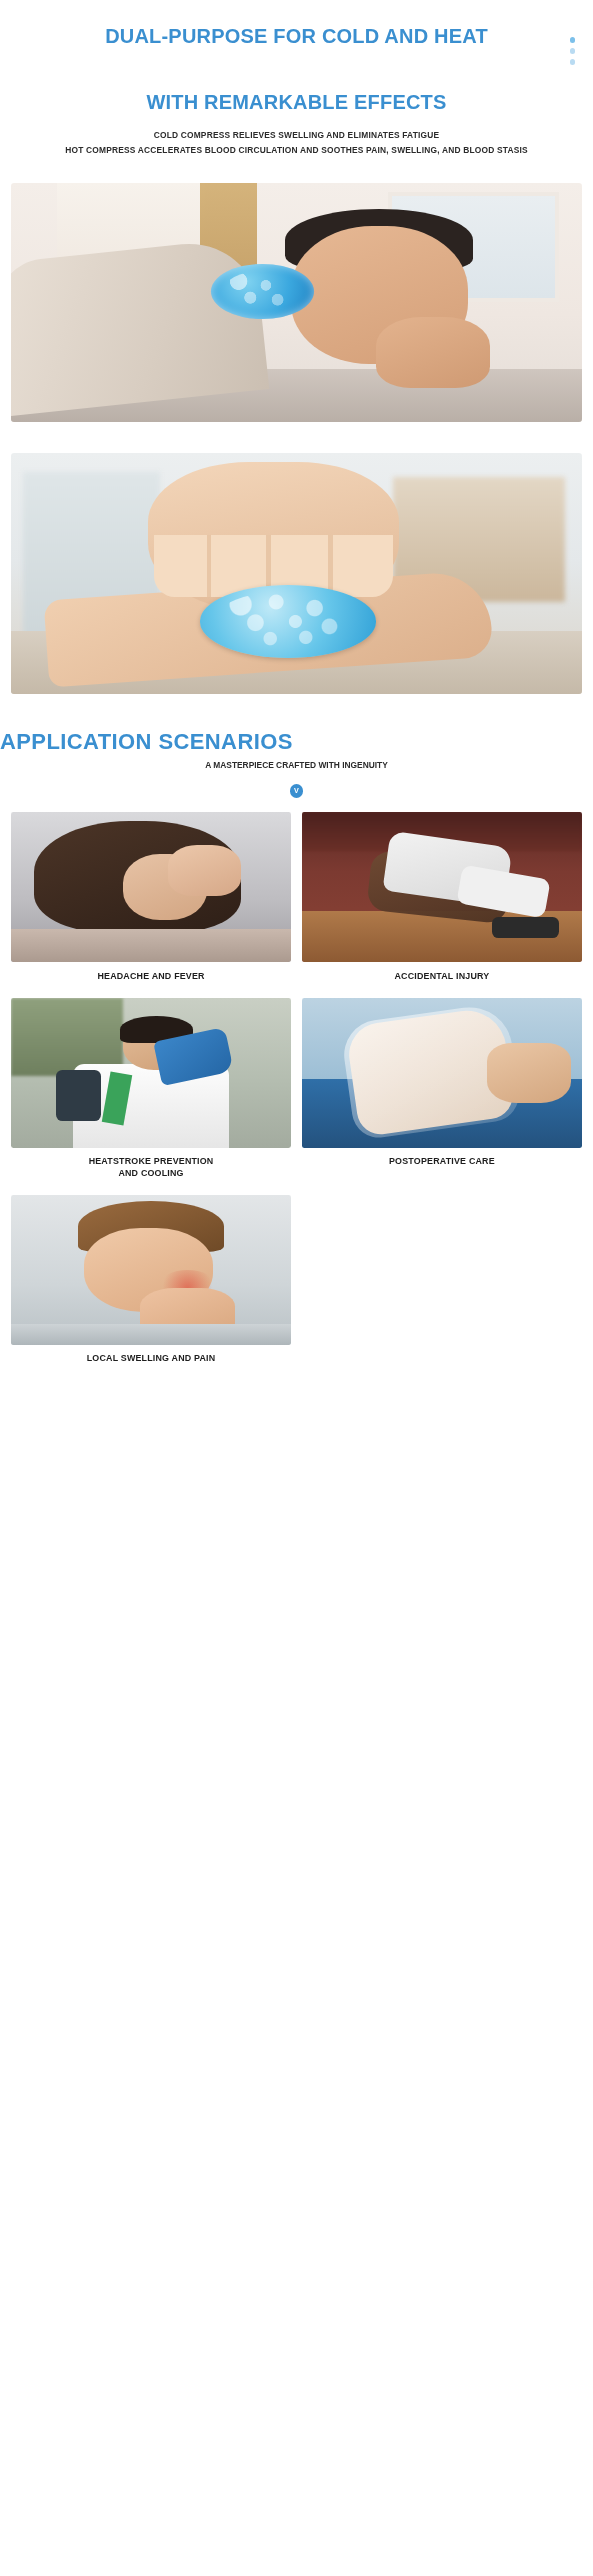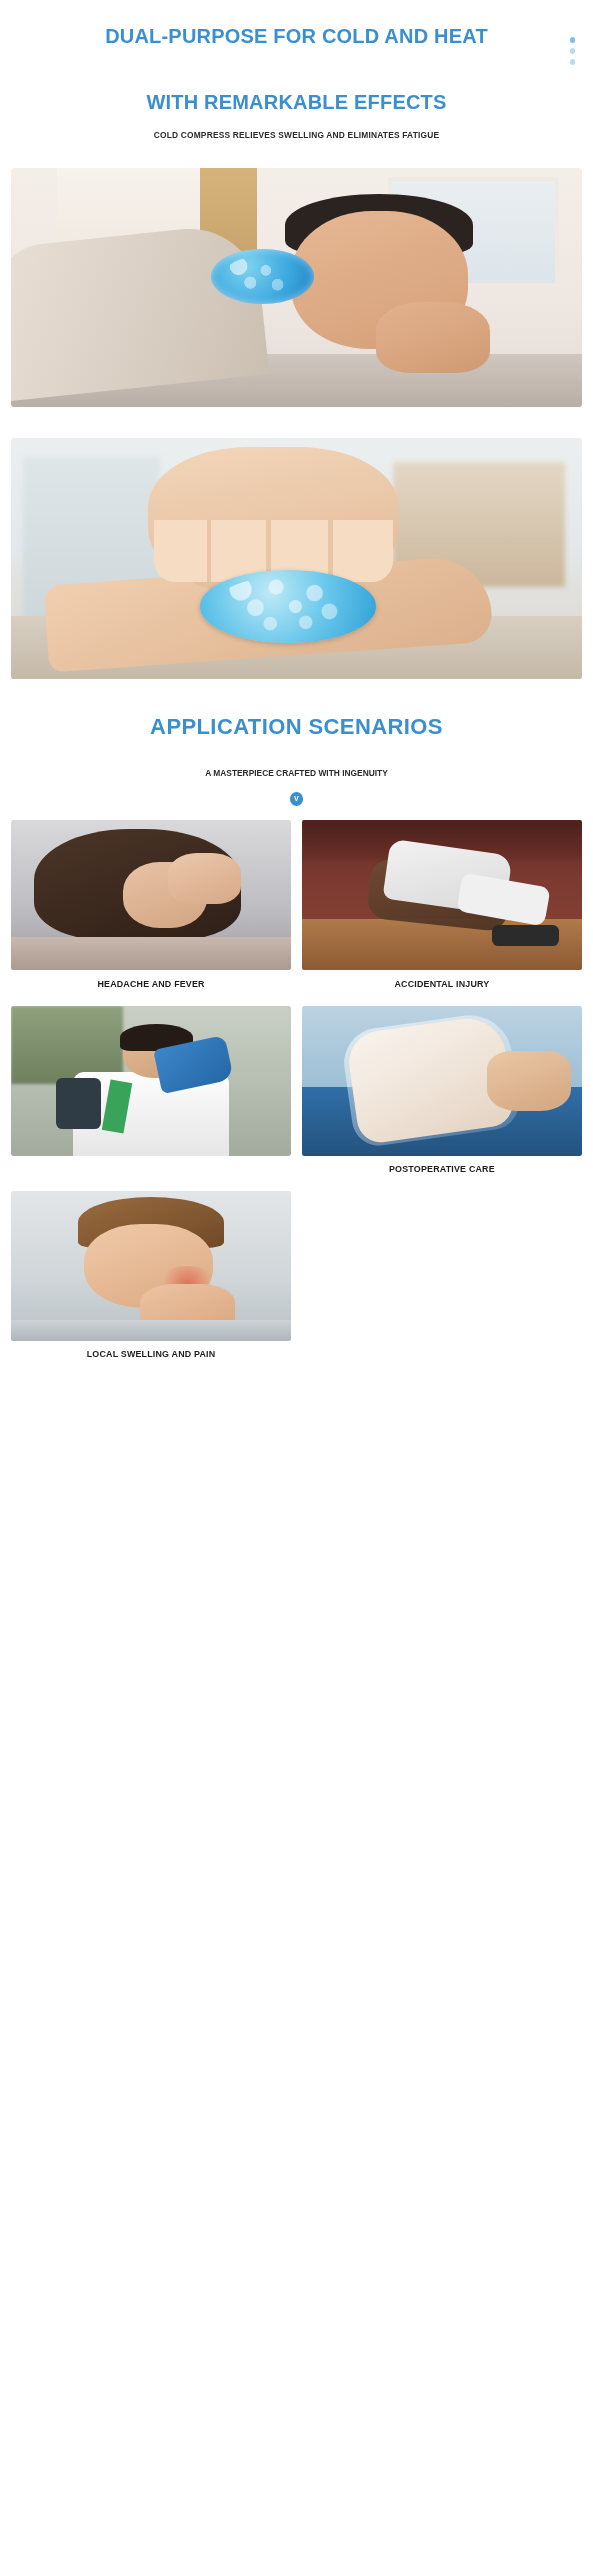--- a/index.html
+++ b/index.html
@@ -193,28 +193,27 @@
       radial-gradient(circle at 28% 52%, rgba(255,255,255,.5) 0 7%, transparent 8%),
       radial-gradient(circle at 55% 50%, rgba(255,255,255,.5) 0 7%, transparent 8%),
       radial-gradient(circle at 78% 58%, rgba(255,255,255,.45) 0 6%, transparent 7%),
       radial-gradient(circle at 38% 78%, rgba(255,255,255,.45) 0 6%, transparent 7%),
       radial-gradient(circle at 62% 76%, rgba(255,255,255,.45) 0 6%, transparent 7%);
   }
 
   
   .scenarios { padding: 35px 0 19.3px 0; }
   .sc-title {
-    text-align: center;
     color: #3a8fd0;
     font-size: 22px;
     font-weight: bold;
     letter-spacing: 0.4px;
   }
   .sc-sub {
-    margin-top: 26px;
+    margin-top: 3px;
     text-align: center;
     font-size: 8.4px;
     font-weight: bold;
     color: #2b2b2b;
     line-height: 1.8;
   }
   .sc-badge {
     margin: 11.3px auto 0 auto;
     width: 13.7px; height: 13.7px;
     border-radius: 50%;
@@ -313,20 +312,21 @@
       <span class="dot"></span>
     </div>
 
     <h1 class="hero-title">
       <span>DUAL-PURPOSE FOR COLD AND HEAT</span>
       <span class="line2">WITH REMARKABLE EFFECTS</span>
     </h1>
 
     <div class="hero-sub">
       <div>COLD COMPRESS RELIEVES SWELLING AND ELIMINATES FATIGUE</div>
+      <div>HOT COMPRESS ACCELERATES BLOOD CIRCULATION AND SOOTHES PAIN, SWELLING, AND BLOOD STASIS</div>
     </div>
   </section>
 
   <div class="photo-block photo-1">
     <div class="ph p1-bg"></div>
     <div class="ph p1-wallpanel"></div>
     <div class="ph p1-wood"></div>
     <div class="ph p1-window"></div>
     <div class="ph p1-table"></div>
     <div class="ph p1-sleeve"></div>
@@ -384,20 +384,22 @@
         <div class="cell-img">
           <div class="ph s3-bg"></div>
           <div class="ph s3-tree"></div>
           <div class="ph s3-shirt"></div>
           <div class="ph s3-bag"></div>
           <div class="ph s3-strap"></div>
           <div class="ph s3-head"></div>
           <div class="ph s3-hair"></div>
           <div class="ph s3-towel"></div>
         </div>
+        <div class="cell-cap two">HEATSTROKE PREVENTION
+AND COOLING</div>
       </div>
 
       <div class="cell">
         <div class="cell-img">
           <div class="ph s5-bg"></div>
           <div class="ph s5-bed"></div>
           <div class="ph s5-leg"></div>
           <div class="ph s5-wrap"></div>
           <div class="ph s5-hands"></div>
         </div>

